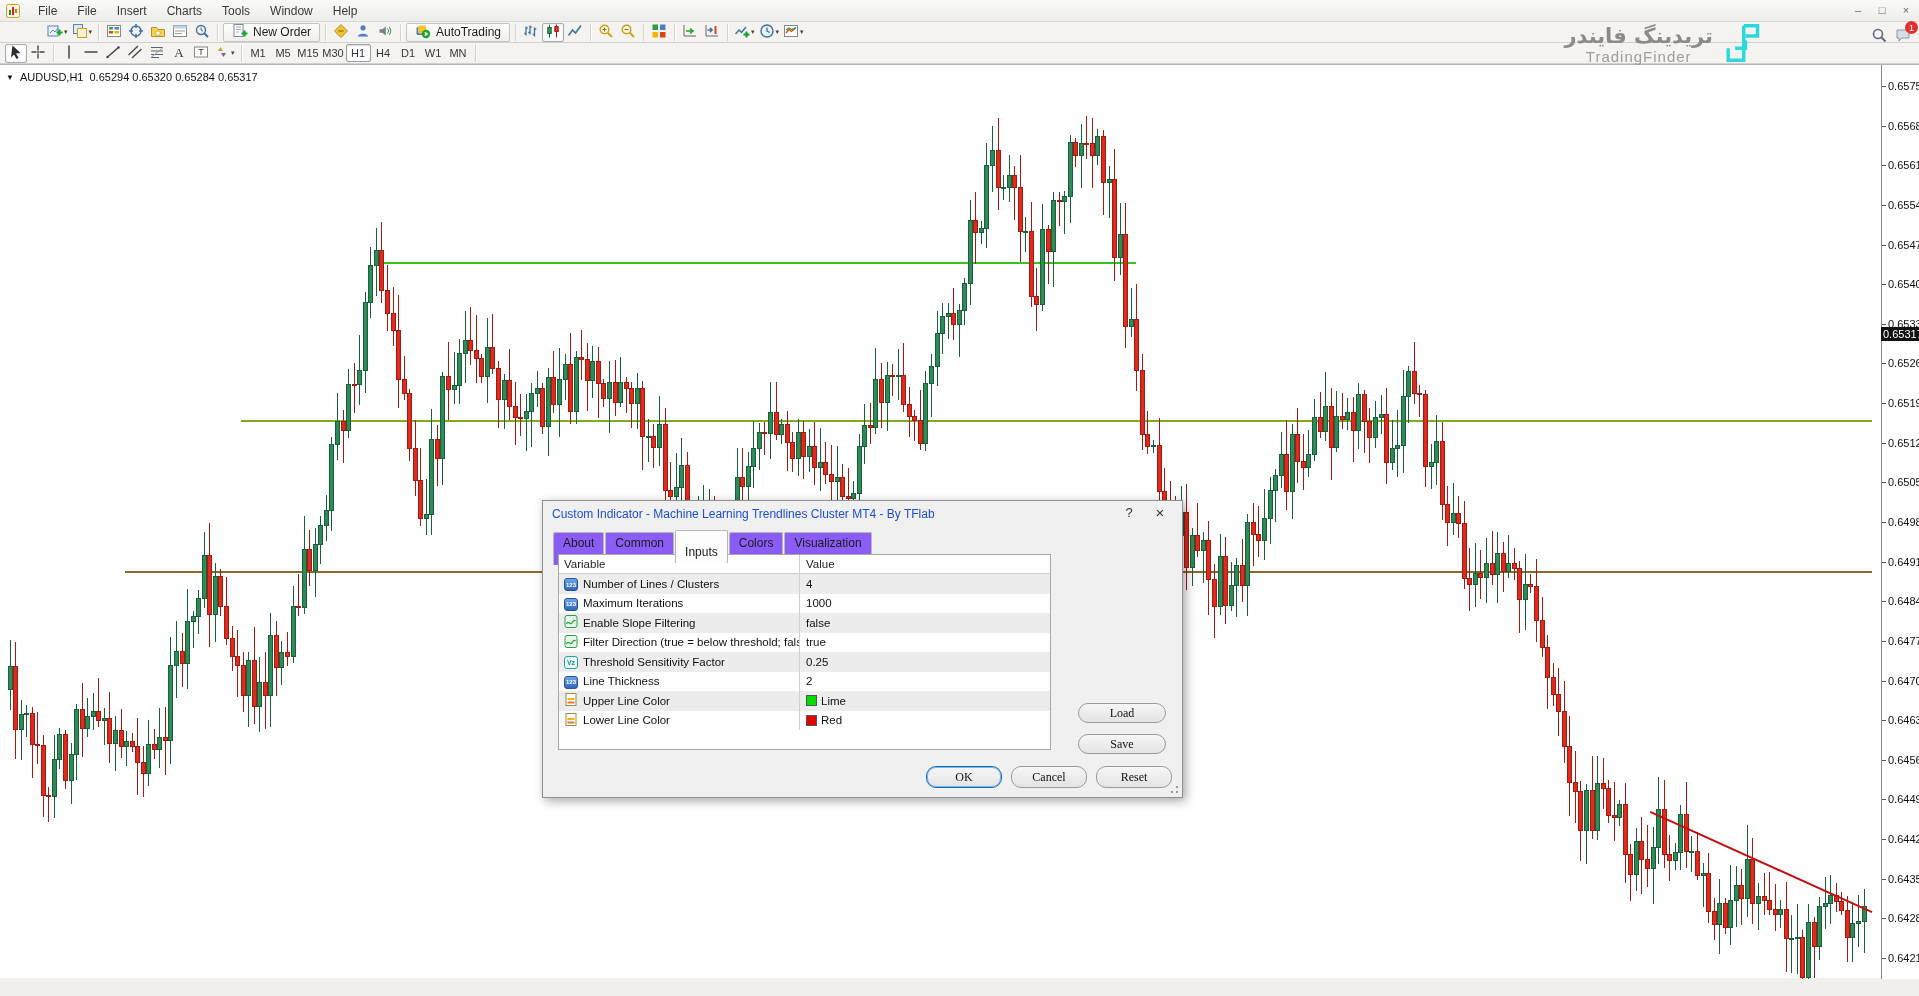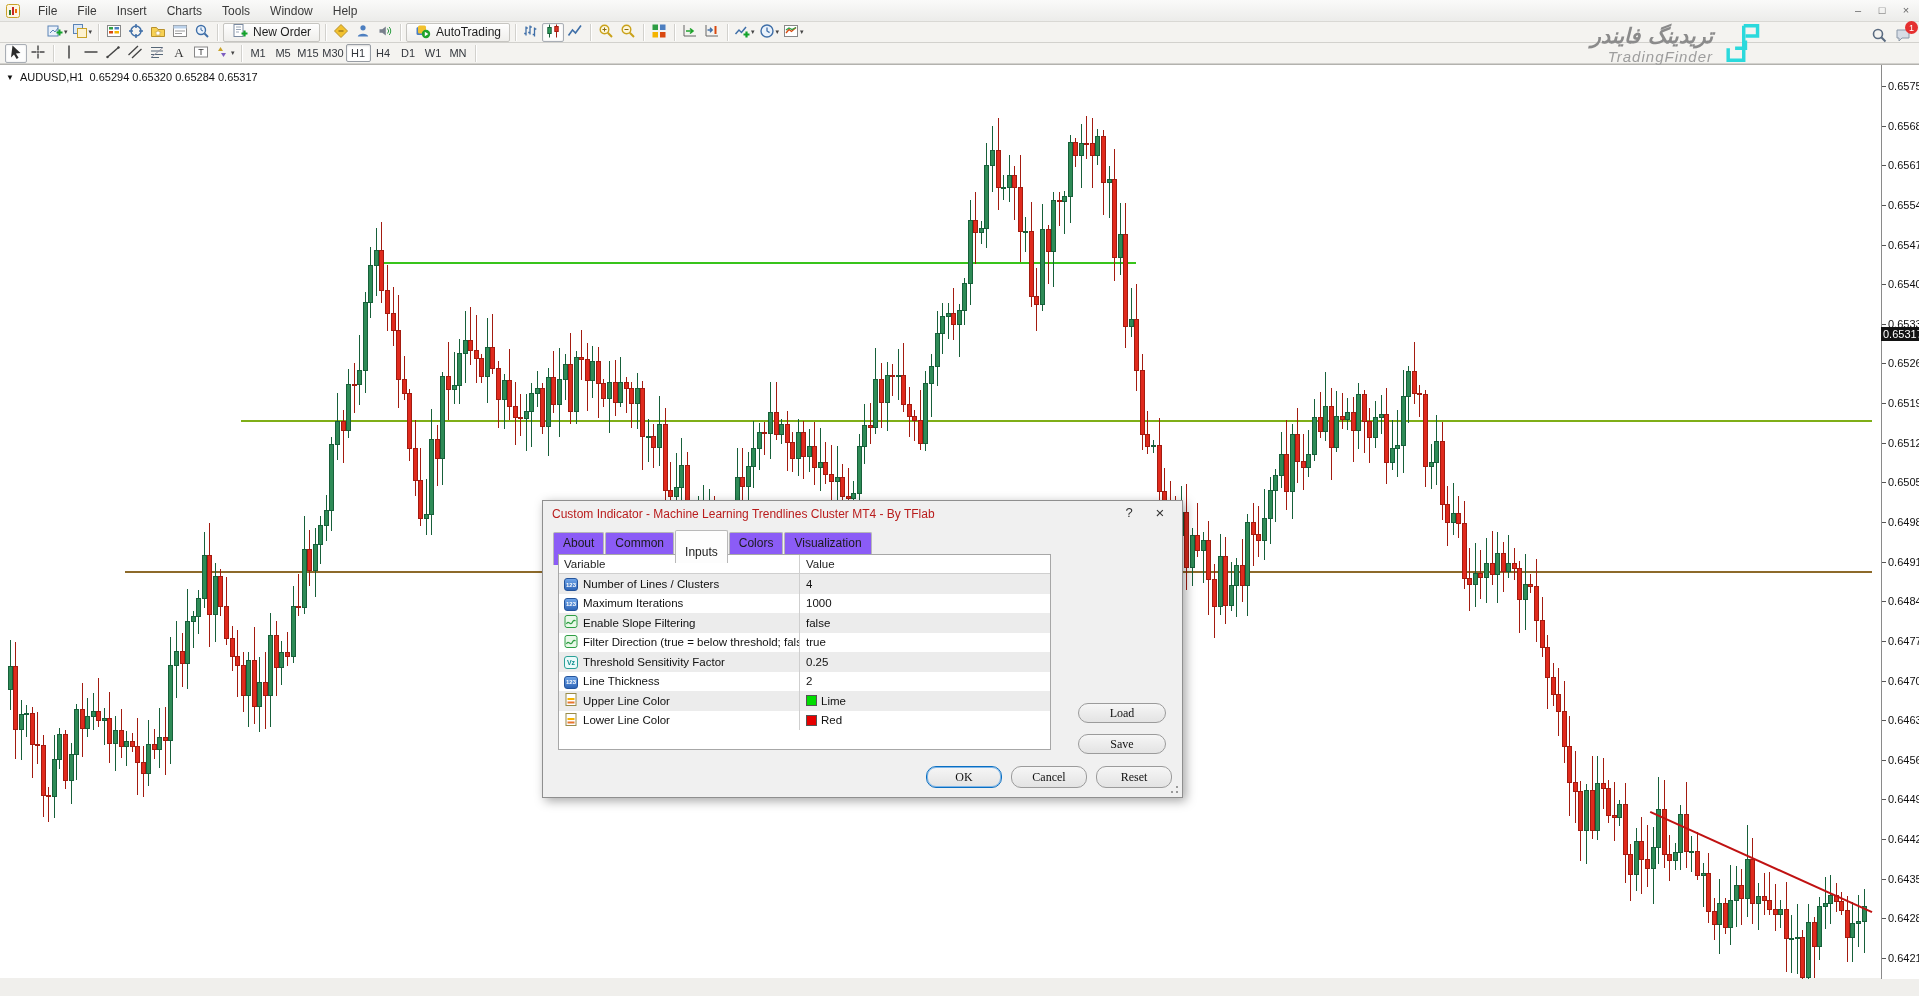--- a/index.html
+++ b/index.html
@@ -26,21 +26,21 @@
   .tbtn-labeled { height:19px; display:inline-flex; align-items:center; gap:5px; padding:0 8px;
     border:1px solid #c6c5c1; border-radius:2px; background:linear-gradient(#fefefe,#efeeeb);
     font-size:12px; color:#1e1e1e; margin:0 1px; }
   .tsep { width:1px; height:17px; background:#d2d1cd; box-shadow:1px 0 0 #ffffff; margin:0 4px; }
   .tf-btn { width:25px; height:18px; display:inline-flex; align-items:center; justify-content:center;
     font-size:11px; color:#33373d; border:1px solid transparent; border-radius:2px; }
   .tf-btn.active { background:#ffffff; border:1px solid #989da4; box-shadow:inset 0 1px 2px rgba(0,0,0,.15); }
 
   
   #watermark { position:absolute; top:20px; right:158px; display:flex; align-items:center; gap:10px; z-index:3; }
-  #wm-text { text-align:right;font-style:italic; }
+  #wm-text { text-align:center; }
   #wm-fa { font-family:"DejaVu Sans", sans-serif; font-size:21px; color:#8b8b8b; font-weight:bold; direction:rtl; line-height:24px; }
   #wm-en { font-size:15px; color:#9d9d9d; letter-spacing:1px; line-height:17px; }
   #topright-icons { position:absolute; top:27px; right:8px; display:flex; gap:8px; z-index:3; align-items:center; }
   #chat-wrap { position:relative; }
   #chat-badge { position:absolute; top:-6px; right:-7px; background:#e53030; color:#fff; font-size:9px;
     width:13px; height:13px; border-radius:50%; display:flex; align-items:center; justify-content:center; }
 
   
   #chart-region { position:absolute; left:0; top:64px; width:1919px; height:914px; background:#ffffff;
     border-top:1px solid #b3b2ae; }
@@ -51,21 +51,21 @@
     border-left:1px solid #8a8a8a; }
   .plabel { position:absolute; left:6px; font-size:11px; color:#101010; white-space:nowrap; }
   .ptick { position:absolute; left:0; width:4px; height:1px; background:#555; }
   #price-tag { position:absolute; left:1881px; width:38px; background:#121212; color:#ffffff;
     font-size:11px; text-align:left; padding:0 0 0 2px; line-height:14px; z-index:2; }
 
   
   #dialog { position:absolute; left:542px; top:500px; width:641px; height:298px; background:#f0f0f0;
     border:1px solid #8f8f8f; box-shadow:3px 3px 10px rgba(0,0,0,.35); z-index:10; }
   #dlg-titlebar { position:absolute; left:0; top:0; right:0; height:26px; display:flex; align-items:center; }
-  #dlg-title { font-size:12px; color:#b91c1c; padding-left:9px; }
+  #dlg-title { font-size:12px; color:#1d4ed8; padding-left:9px; }
   #dlg-help { position:absolute; right:44px; top:4px; width:18px; text-align:center; font-size:13px; color:#333; }
   #dlg-close { position:absolute; right:12px; top:3px; width:20px; text-align:center; font-size:15px; color:#333; }
   #dlg-tabs { position:absolute; left:10px; top:29px; display:flex; }
   .dlg-tab { font-size:12px; color:#1b1b1b; padding:3px 9px 4px; border:1px solid #b8b8b8; border-bottom:none;
     background:#8b5cf6; border-radius:2px 2px 0 0; margin-right:1px; position:relative; top:2px; }
   .dlg-tab.active { background:#fdfdfd; top:0; padding-top:14px; z-index:2; }
   #dlg-table { position:absolute; left:15px; top:53px; width:493px; height:196px; background:#fff;
     border:1px solid #a7a7a7; overflow:hidden; }
   .trow { display:flex; height:19.5px; align-items:center; font-size:11.5px; color:#111; }
   .trow.head { height:19px; border-bottom:1px solid #cfcfcf; color:#222; }

